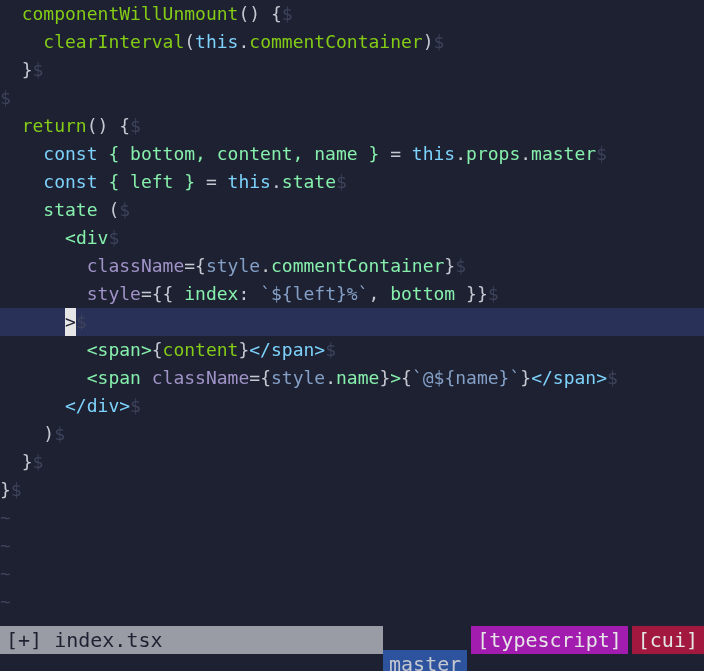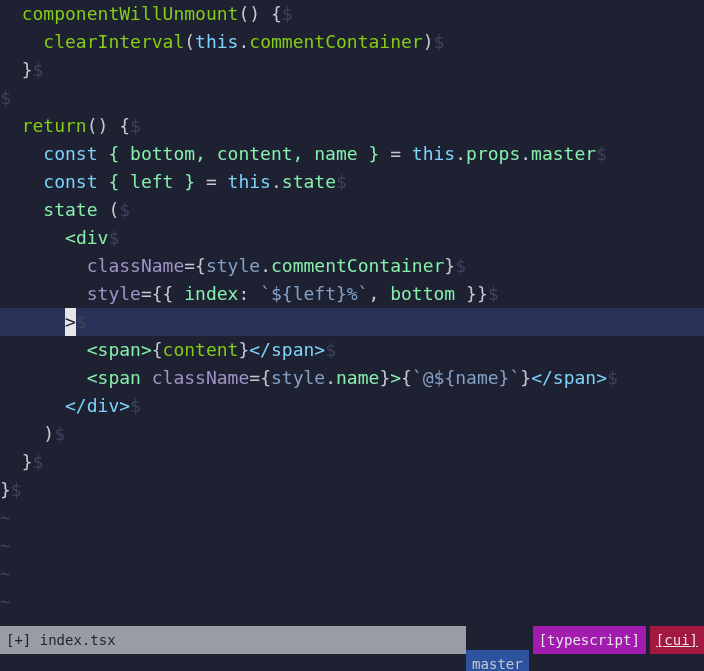--- a/index.html
+++ b/index.html
@@ -41,30 +41,30 @@
   .c-cyan    { color: #84a0c6; }
   .c-purple  { color: #a093c7; }
 
   .statusbar {
     position: absolute;
     bottom: 0;
     left: 0;
     right: 0;
     height: 45px;
     display: flex;
-    font-size: 14px;
+    font-size: 20px;
     line-height: 28px;
     white-space: pre;
     border-radius: 9px;
   }
   .sb-seg { height: 28px; padding: 0 6px; }
   .sb-file  { background: #9a9ca5; color: #1e2132; flex: 1; }
   .sb-lang  { background: #2d539e; color: #c6c8d1; margin-top: 24px; }
   .sb-ts    { background: #a21caf; color: #e6e6e6; }
-  .sb-cui   { background: #a3183f; color: #e6e6e6; text-decoration: underline; }
+  .sb-cui   { background: #a3183f; color: #e6e6e6; }
   .sb-gap   { background: #1e2132; width: 4px; padding:0; }
 </style>
 </head>
 <body>
 
 <div class="editor">
 
   <div class="line"><span class="c-default">  </span><span class="c-name">componentWillUnmount</span><span class="c-punct">() {</span><span class="c-eol">$</span></div>
 
   <div class="line"><span class="c-default">    </span><span class="c-name">clearInterval</span><span class="c-punct">(</span><span class="c-red">this</span><span class="c-punct">.</span><span class="c-name">commentContainer</span><span class="c-punct">)</span><span class="c-eol">$</span></div>

